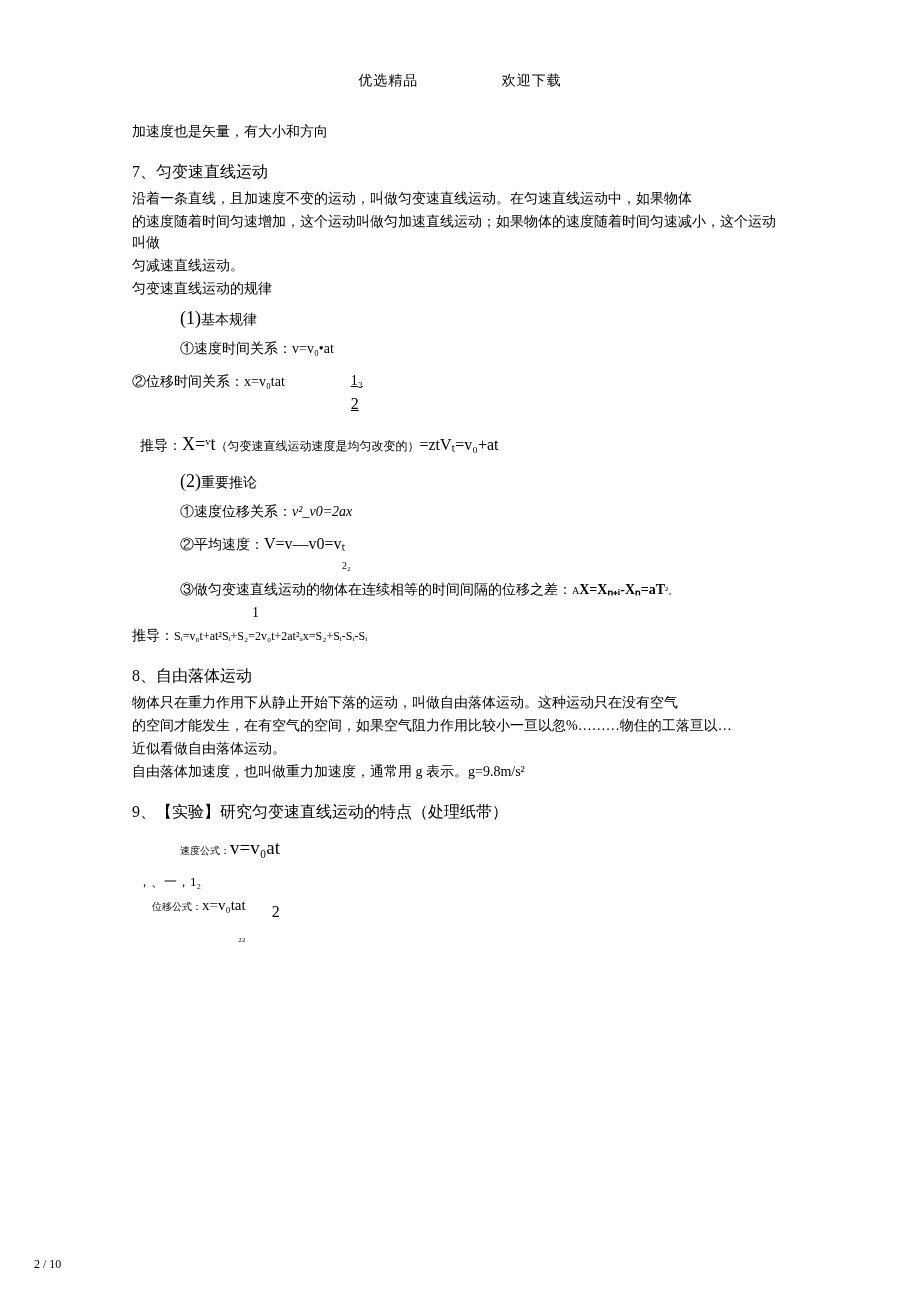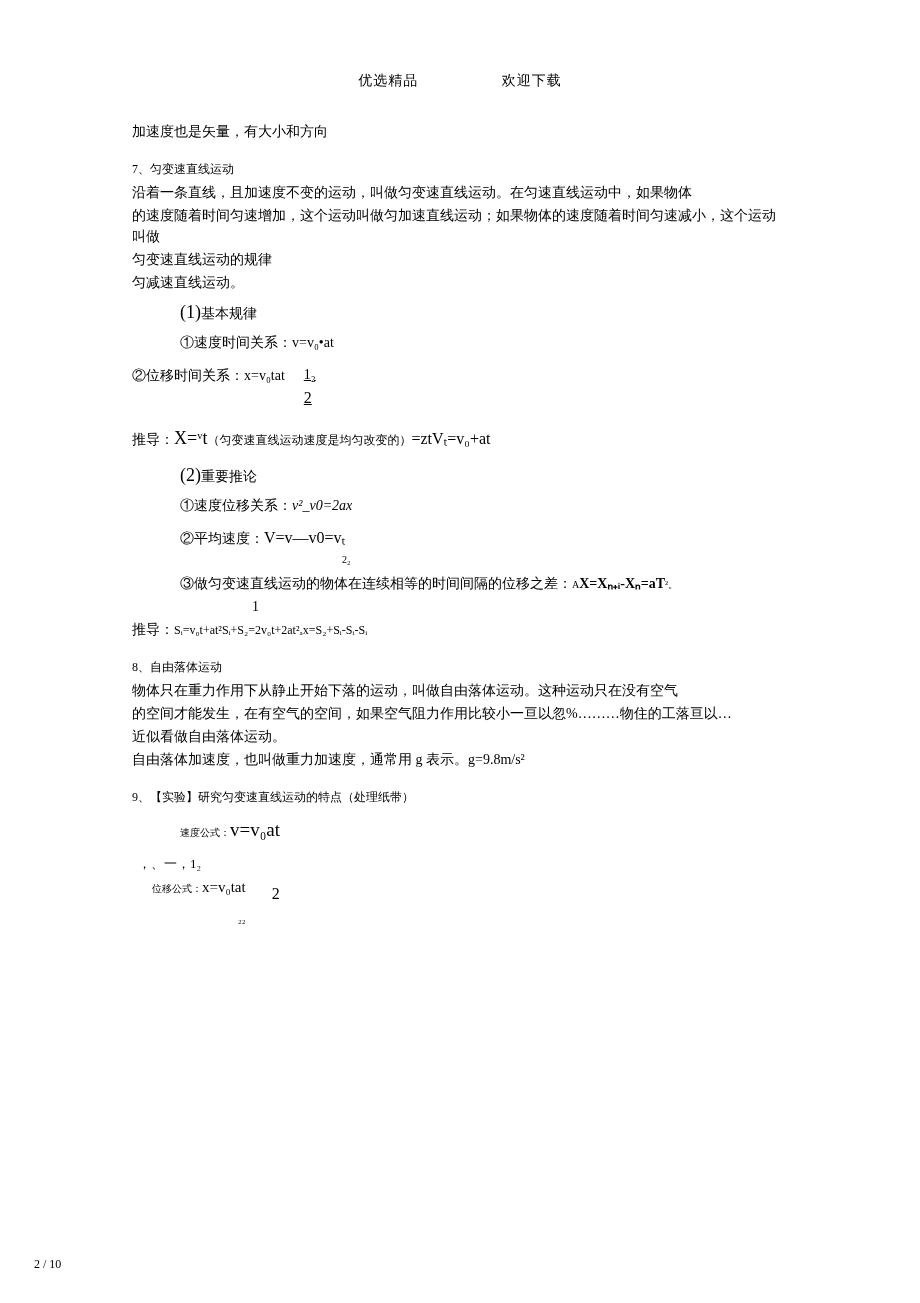--- a/index.html
+++ b/index.html
@@ -30,21 +30,21 @@
   }
   .hdr .hdr-right {
     display: inline-block;
     letter-spacing: 1px;
   }
   .body-text {
     font-size: 14px;
     margin: 2px 0;
   }
   .h2 {
-    font-size: 12px;
+    font-size: 16px;
     margin-top: 18px;
     margin-bottom: 4px;
   }
   .indent1 {
     padding-left: 48px;
   }
   .indent2 {
     padding-left: 48px;
   }
   .row {
@@ -74,49 +74,49 @@
     text-align: left;
     font-size: 12px;
     margin-left: 28px;
   }
   .gap {
     margin-top: 12px;
     margin-bottom: 12px;
   }
   .mt6 { margin-top: 6px; }
   .mt10 { margin-top: 10px; }
-  .mt16 { margin-top: 16px; }
+  .mt16 { margin-top: 16px; margin-left: 8px; }
 </style>
 </head>
 <body>
 
 <div class="page">
 
   <div class="hdr">
     <span class="hdr-left">优选精品</span>
     <span class="hdr-right">欢迎下载</span>
   </div>
 
   <div class="body-text">加速度也是矢量，有大小和方向</div>
 
   <div class="h2">7、匀变速直线运动</div>
   <div class="body-text">沿着一条直线，且加速度不变的运动，叫做匀变速直线运动。在匀速直线运动中，如果物体</div>
   <div class="body-text">的速度随着时间匀速增加，这个运动叫做匀加速直线运动；如果物体的速度随着时间匀速减小，这个运动叫做</div>
+  <div class="body-text">匀减速直线运动。</div>
   <div class="body-text">匀变速直线运动的规律</div>
-  <div class="body-text">匀减速直线运动。</div>
 
   <div class="indent1 mt6">
     <span style="font-size:18px;">(1)</span><span>基本规律</span>
   </div>
 
   <div class="indent2 body-text mt6">①速度时间关系：v=v₀•at</div>
 
   <div class="row gap">
     <div>②位移时间关系：x=v₀tat</div>
-    <div class="col" style="margin-left:19px;text-decoration:underline;">
+    <div class="col" style="margin-left:66px;text-decoration:underline;">
       <div class="body-text">1₂</div>
       <div class="body-text" style="font-size:16px;">2</div>
     </div>
   </div>
 
   <div class="body-text mt16">
     <span>推导：</span><span style="font-size:18px;">X=</span><span style="font-size:18px;">ᵛt</span><span style="font-size:12px;">（匀变速直线运动速度是均匀改变的）</span><span style="font-size:16px;">=ztVₜ=v₀+at</span>
   </div>
 
   <div class="indent1 mt10">

